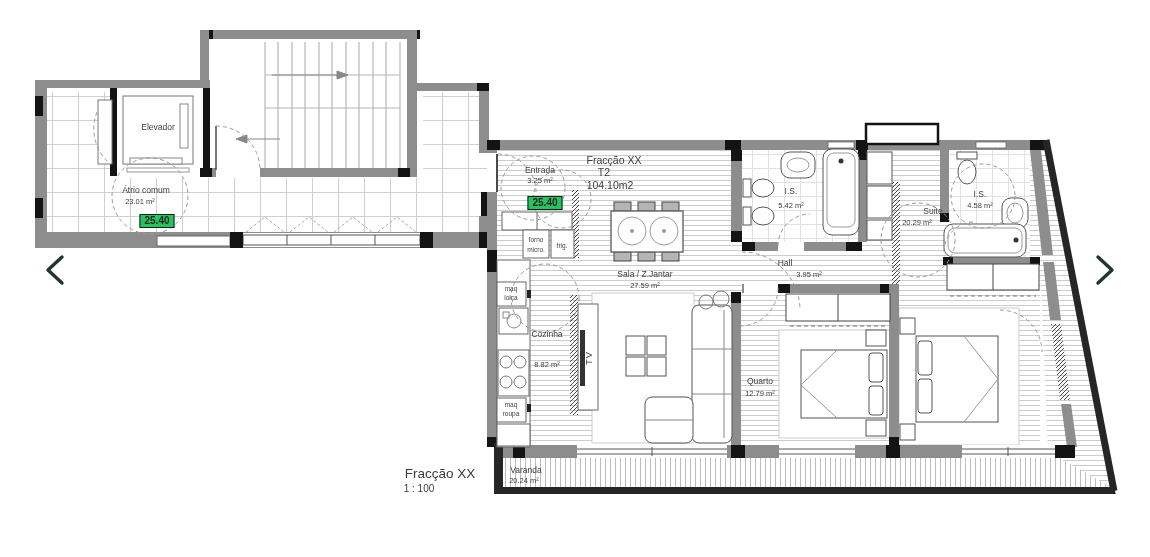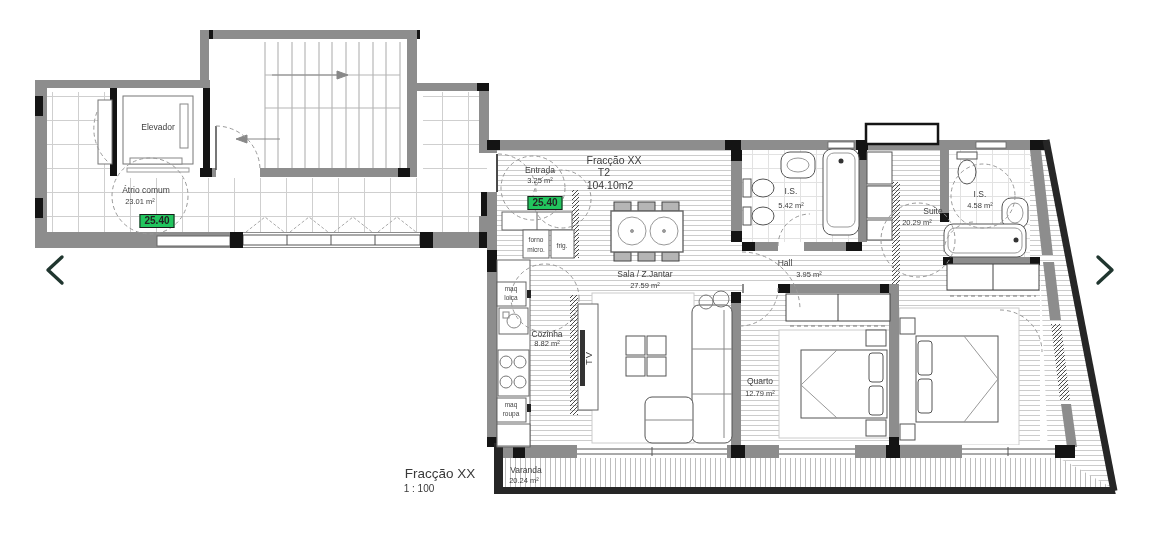--- a/index.html
+++ b/index.html
@@ -382,21 +382,21 @@
 <div class="lbl room-name" style="left:980px;top:194px;">I.S.</div>
 <div class="lbl room-area" style="left:980px;top:206px;">4.58 m²</div>
 
 <div class="lbl room-name" style="left:785px;top:263px;">Hall</div>
 <div class="lbl room-area" style="left:809px;top:275px;">3.95 m²</div>
 
 <div class="lbl room-name" style="left:645px;top:274px;">Sala / Z.Jantar</div>
 <div class="lbl room-area" style="left:645px;top:286px;">27.59 m²</div>
 
 <div class="lbl room-name" style="left:547px;top:334px;">Cozinha</div>
-<div class="lbl room-area" style="left:547px;top:344px;">8.82 m²</div>
+<div class="lbl room-area" style="left:547px;top:365px;">8.82 m²</div>
 
 <div class="lbl room-name" style="left:760px;top:381px;">Quarto</div>
 <div class="lbl room-area" style="left:760px;top:394px;">12.79 m²</div>
 
 <div class="lbl room-name" style="left:526px;top:470px;">Varanda</div>
 <div class="lbl room-area" style="left:524px;top:481px;">20.24 m²</div>
 
 <div class="lbl plan-title" style="left:440px;top:474px;">Fracção XX</div>
 <div class="lbl plan-scale" style="left:419px;top:489px;">1 : 100</div>
 

